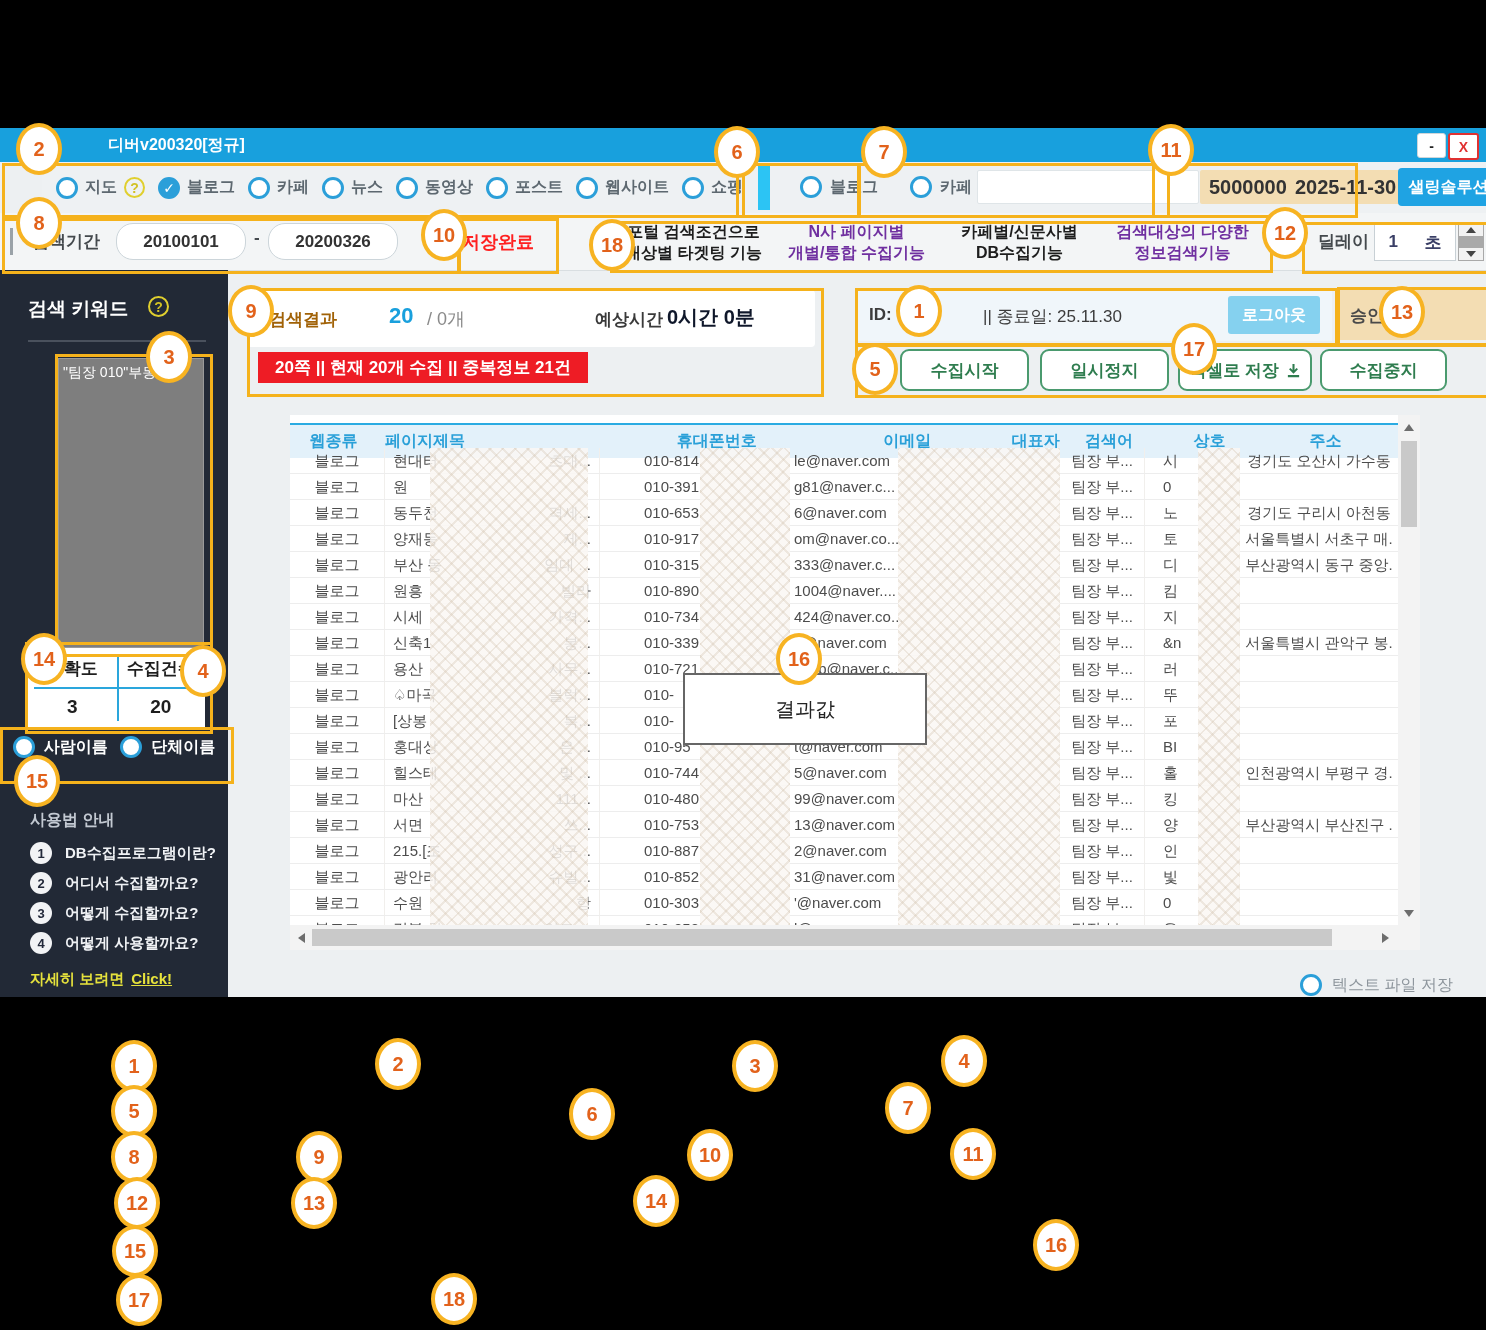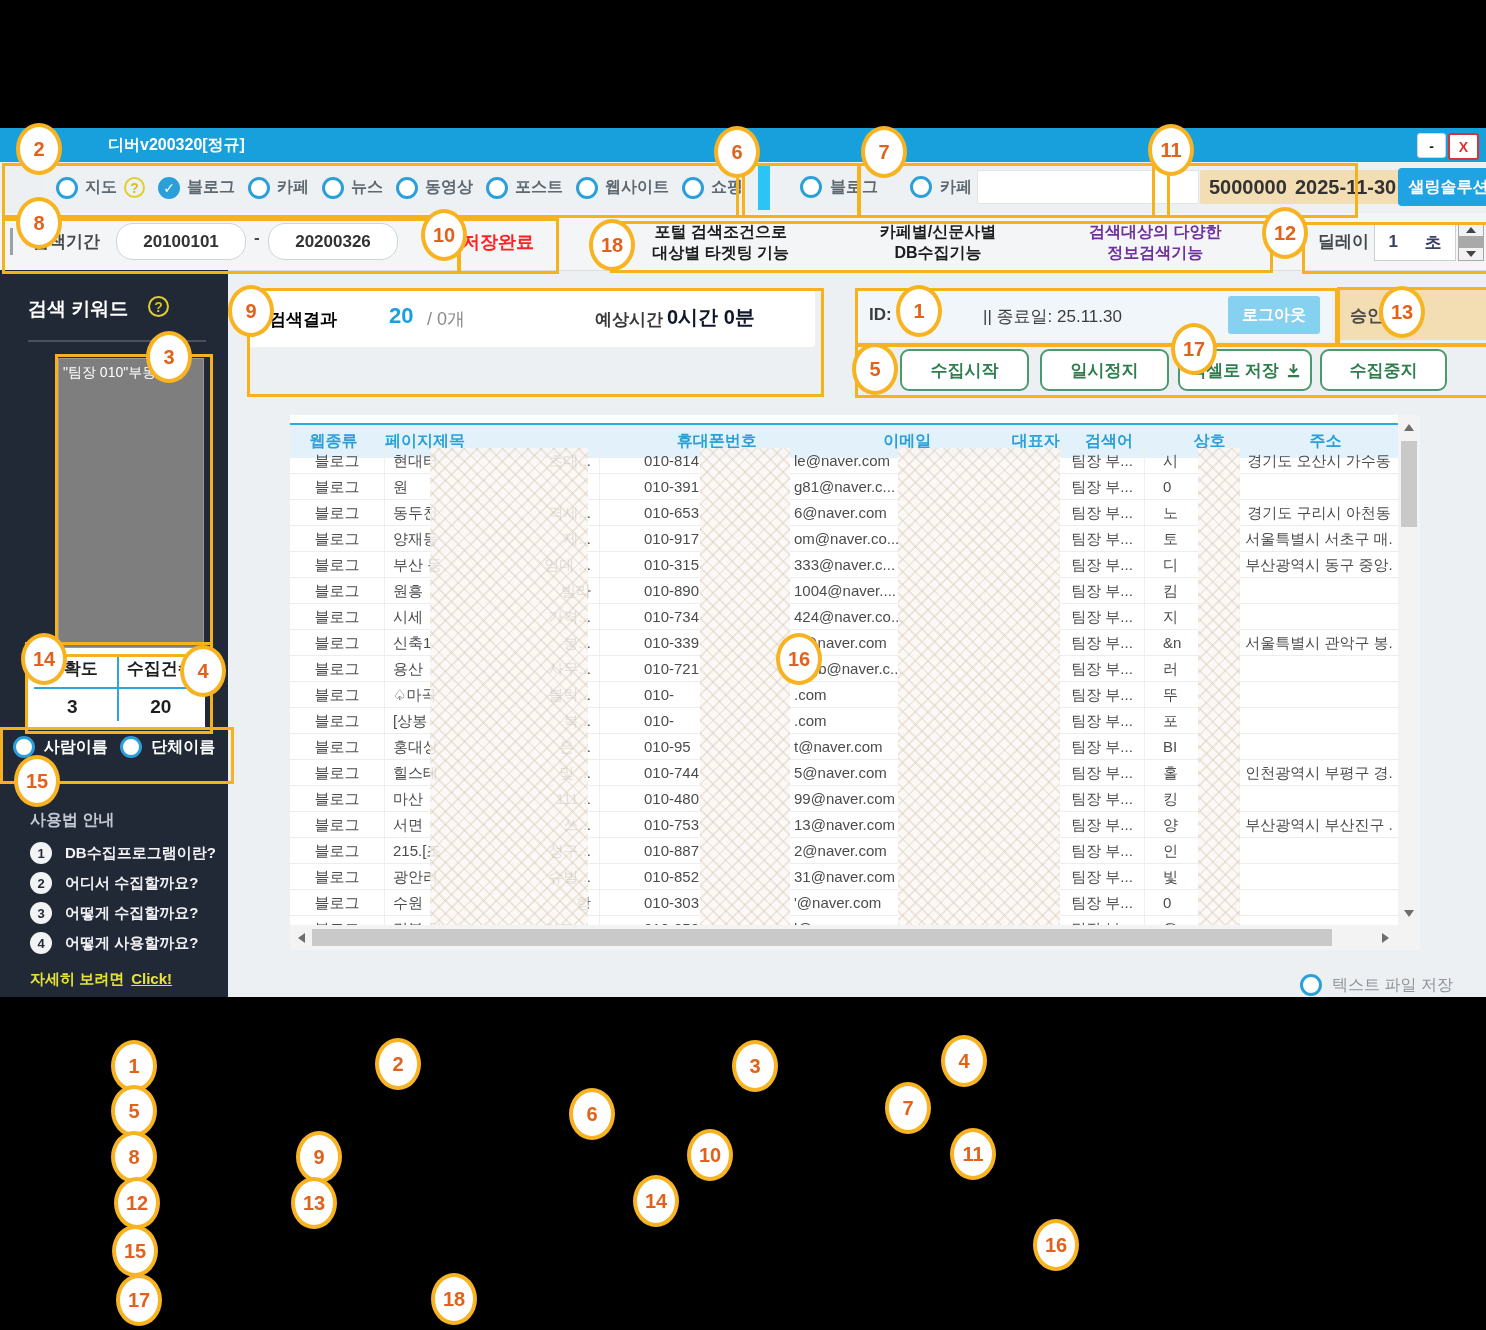--- a/index.html
+++ b/index.html
@@ -71,21 +71,21 @@
   .usage-title{position:absolute;left:30px;top:540px;color:#c3c9d2;font-size:16px;font-weight:bold;}
   #usage-items{position:absolute;left:30px;top:568px;width:198px;}
   .u-item{display:flex;align-items:center;gap:13px;height:30px;cursor:pointer;}
   .u-num{width:22px;height:22px;border-radius:50%;background:#f2f3f5;color:#23293a;font-size:13px;font-weight:bold;
          display:flex;align-items:center;justify-content:center;flex:0 0 auto;}
   .u-label{color:#f0f2f5;font-size:15px;font-weight:bold;white-space:nowrap;}
   .more{position:absolute;left:30px;top:700px;color:#e6e23c;font-size:15px;font-weight:bold;}
   .more a{color:#e6e23c;text-decoration:underline;margin-left:7px;cursor:pointer;}
   
   .resbox{position:absolute;left:247px;top:162px;width:568px;height:57px;background:#fff;border-radius:4px;}
-  .res-label{position:absolute;left:22px;top:18px;font-size:17px;font-weight:bold;color:#000000;}
+  .res-label{position:absolute;left:22px;top:18px;font-size:17px;font-weight:bold;color:#a16207;}
   .res-count{position:absolute;left:142px;top:13px;font-size:22px;font-weight:bold;color:#19a0dd;}
   .res-total{position:absolute;left:180px;top:17px;font-size:18px;color:#8a8a8a;}
   .eta-label{position:absolute;left:348px;top:18px;font-size:17px;font-weight:bold;color:#3a3a3a;}
   .eta-val{position:absolute;left:420px;top:14px;font-size:20px;font-weight:bold;color:#0f172a;}
   .banner{position:absolute;left:258px;top:224px;width:330px;height:31px;background:#ee1c25;color:#fff;
           font-size:17px;font-weight:bold;text-align:center;line-height:31px;}
   .idbox{position:absolute;left:855px;top:162px;width:477px;height:51px;background:#f0f6fa;}
   .id-label{position:absolute;left:14px;top:15px;font-size:17px;font-weight:bold;color:#3c3c3c;}
   .id-info{position:absolute;left:128px;top:15px;font-size:17px;color:#3c3c3c;}
   .logout{position:absolute;left:373px;top:6px;width:92px;height:38px;background:#85d1ef;border-radius:3px;
@@ -206,20 +206,24 @@
       <span class="r2label" style="left:32px;top:17px">검색기간</span>
       <input class="r2input" style="left: 116px;" value="20100101">
       <span class="r2label" style="left:254px;top:15px">-</span>
       <input class="r2input" style="left: 268px;" value="20200326">
       <span class="savemsg">저장완료</span>
       <div id="features">
           <div class="feat dark">
             <span>포털 검색조건으로</span>
             <span>대상별 타겟팅 기능</span>
           </div>
+          <div class="feat purple">
+            <span>N사 페이지별</span>
+            <span>개별/통합 수집기능</span>
+          </div>
           <div class="feat dark">
             <span>카페별/신문사별</span>
             <span>DB수집기능</span>
           </div>
           <div class="feat purple">
             <span>검색대상의 다양한</span>
             <span>정보검색기능</span>
           </div>
         </div>
       <span class="r2label" style="left:1318px;top:17px">딜레이</span>
@@ -285,20 +289,21 @@
       </div>
     </div>
 
     <div class="resbox">
       <span class="res-label">검색결과</span>
       <span class="res-count">20</span>
       <span class="res-total">/ 0개</span>
       <span class="eta-label">예상시간</span>
       <span class="eta-val">0시간 0분</span>
     </div>
+    <div class="banner">20쪽 || 현재 20개 수집 || 중복정보 21건</div>
 
     <div class="idbox">
       <span class="id-label">ID:</span>
       <span class="id-info">|| 종료일: 25.11.30</span>
       <div class="logout">로그아웃</div>
     </div>
     <div class="approval">
       <span class="appr-label">승인:</span>
     </div>
 
@@ -589,20 +594,21 @@
         <div class="sarrow" style="left:2px;top:0;width:18px;height:25px">
             <span class="tri-l"></span>
           </div>
         <div class="hthumb"></div>
         <div class="sarrow" style="right:26px;top:0;width:18px;height:25px">
             <span class="tri-r"></span>
           </div>
       </div>
     </div>
 
+    <div class="overlay">결과값</div>
 
     <div class="footer-save">
       <span class="rdo"></span>
       <span class="lbl">텍스트 파일 저장</span>
     </div>
   </div>
 
   <div id="annot-layer">
       <div class="anno-box" style="left: 2px; top: 163px; width: 737px; height: 49px;"></div>
       <div class="anno-box" style="left: 736px; top: 163px; width: 118px; height: 49px;"></div>

